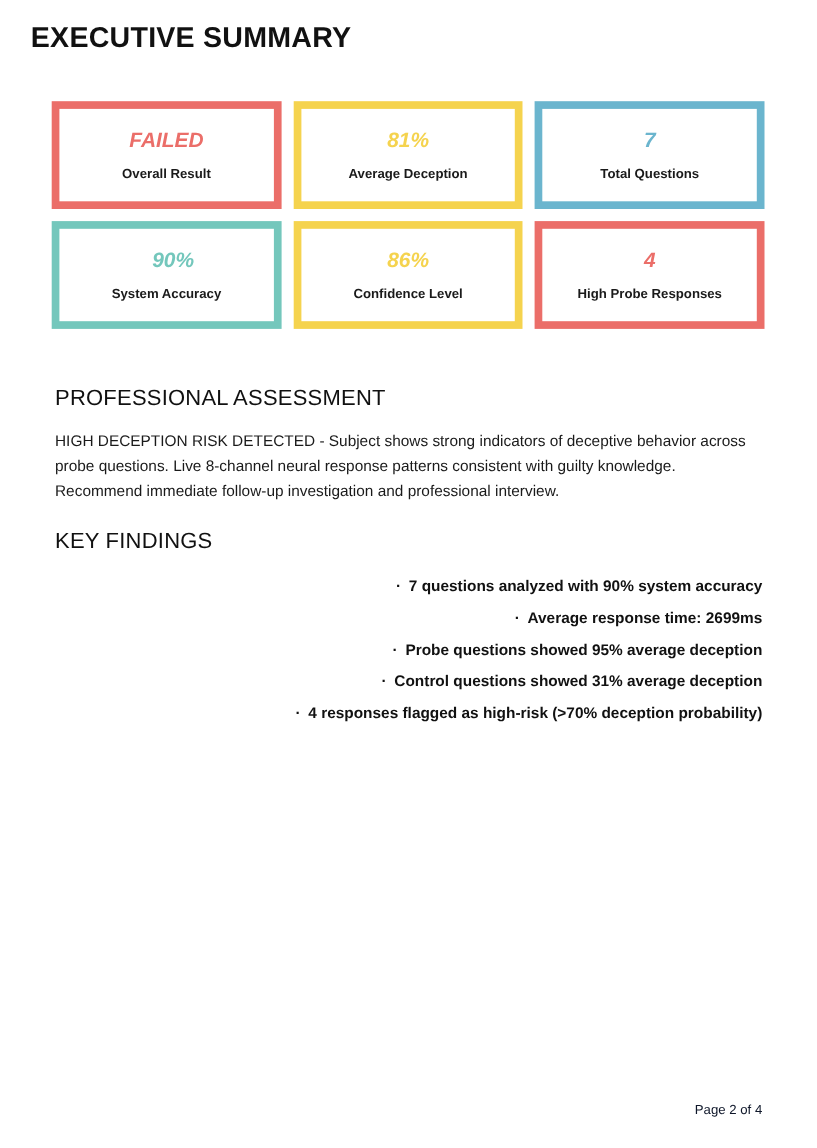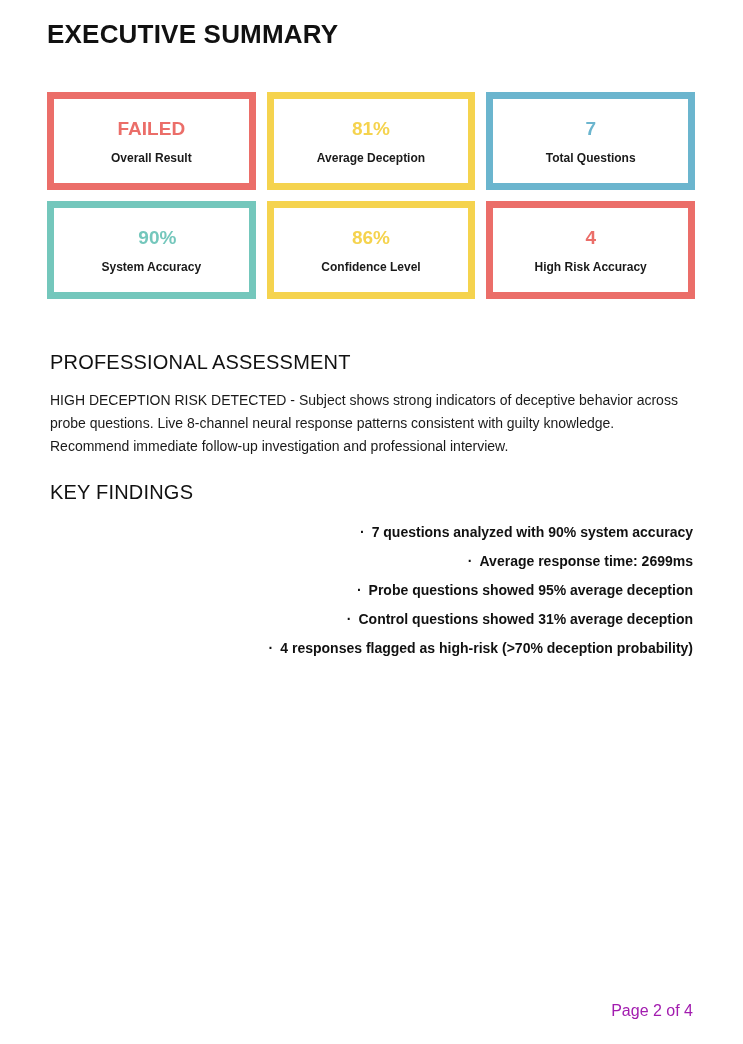--- a/index.html
+++ b/index.html
@@ -7,21 +7,21 @@
   .page {
     position: relative;
     width: 743px;
     height: 1044px;
     background: #ffffff;
     font-family: "Liberation Sans", sans-serif;
     color: #1a1a1a;
     overflow: hidden;
   }
   .page-title {
-    padding: 19px 0 0 47px;
+    padding: 19px 0 0 28px;
     font-size: 26px;
     font-weight: bold;
     letter-spacing: 0.2px;
     color: #111111;
   }
   .cards-grid {
     margin: 42px 48px 0 47px;
     display: grid;
     grid-template-columns: repeat(3, 1fr);
     column-gap: 11px;
@@ -35,20 +35,21 @@
     flex-direction: column;
     align-items: center;
     justify-content: center;
     gap: 14px;
     text-align: center;
   }
   .metric-value {
     font-size: 19px;
     font-weight: bold;
     line-height: 1;
+    font-style: italic;
   }
   .metric-label {
     font-size: 12px;
     font-weight: bold;
     color: #1a1a1a;
     line-height: 1;
   }
   .section-assessment { margin: 52px 50px 0 50px; }
   .section-heading {
     font-size: 20px;
@@ -79,22 +80,22 @@
   }
   .finding-item::before {
     content: "\00B7";
     font-weight: bold;
     margin-right: 7px;
   }
   .page-footer {
     position: absolute;
     right: 50px;
     top: 1002px;
-    font-size: 16px;
-    color: #a21caf;
+    font-size: 12px;
+    color: #0f172a;
   }
 </style>
 </head>
 <body>
 
 <div class="page">
 
   <h1 class="page-title">EXECUTIVE SUMMARY</h1>
 
   <div class="cards-grid">
@@ -113,21 +114,21 @@
     <div class="metric-card" style="border-color: rgb(116, 199, 188);">
       <div class="metric-value" style="color: rgb(116, 199, 188); margin-left: 12px;">90%</div>
       <div class="metric-label">System Accuracy</div>
     </div>
     <div class="metric-card" style="border-color: rgb(245, 211, 78);">
       <div class="metric-value" style="color: rgb(245, 211, 78); text-align: right;">86%</div>
       <div class="metric-label">Confidence Level</div>
     </div>
     <div class="metric-card" style="border-color: rgb(235, 110, 105);">
       <div class="metric-value" style="color: rgb(235, 110, 105);">4</div>
-      <div class="metric-label">High Risk Accuracy</div>
+      <div class="metric-label">High Probe Responses</div>
     </div>
   </div>
 
   <div class="section-assessment">
     <h2 class="section-heading">PROFESSIONAL ASSESSMENT</h2>
     <p class="assessment-body">HIGH DECEPTION RISK DETECTED - Subject shows strong indicators of deceptive behavior across probe questions. Live 8-channel neural response patterns consistent with guilty knowledge. Recommend immediate follow-up investigation and professional interview.</p>
   </div>
 
   <div class="section-findings">
     <h2 class="section-heading">KEY FINDINGS</h2>

